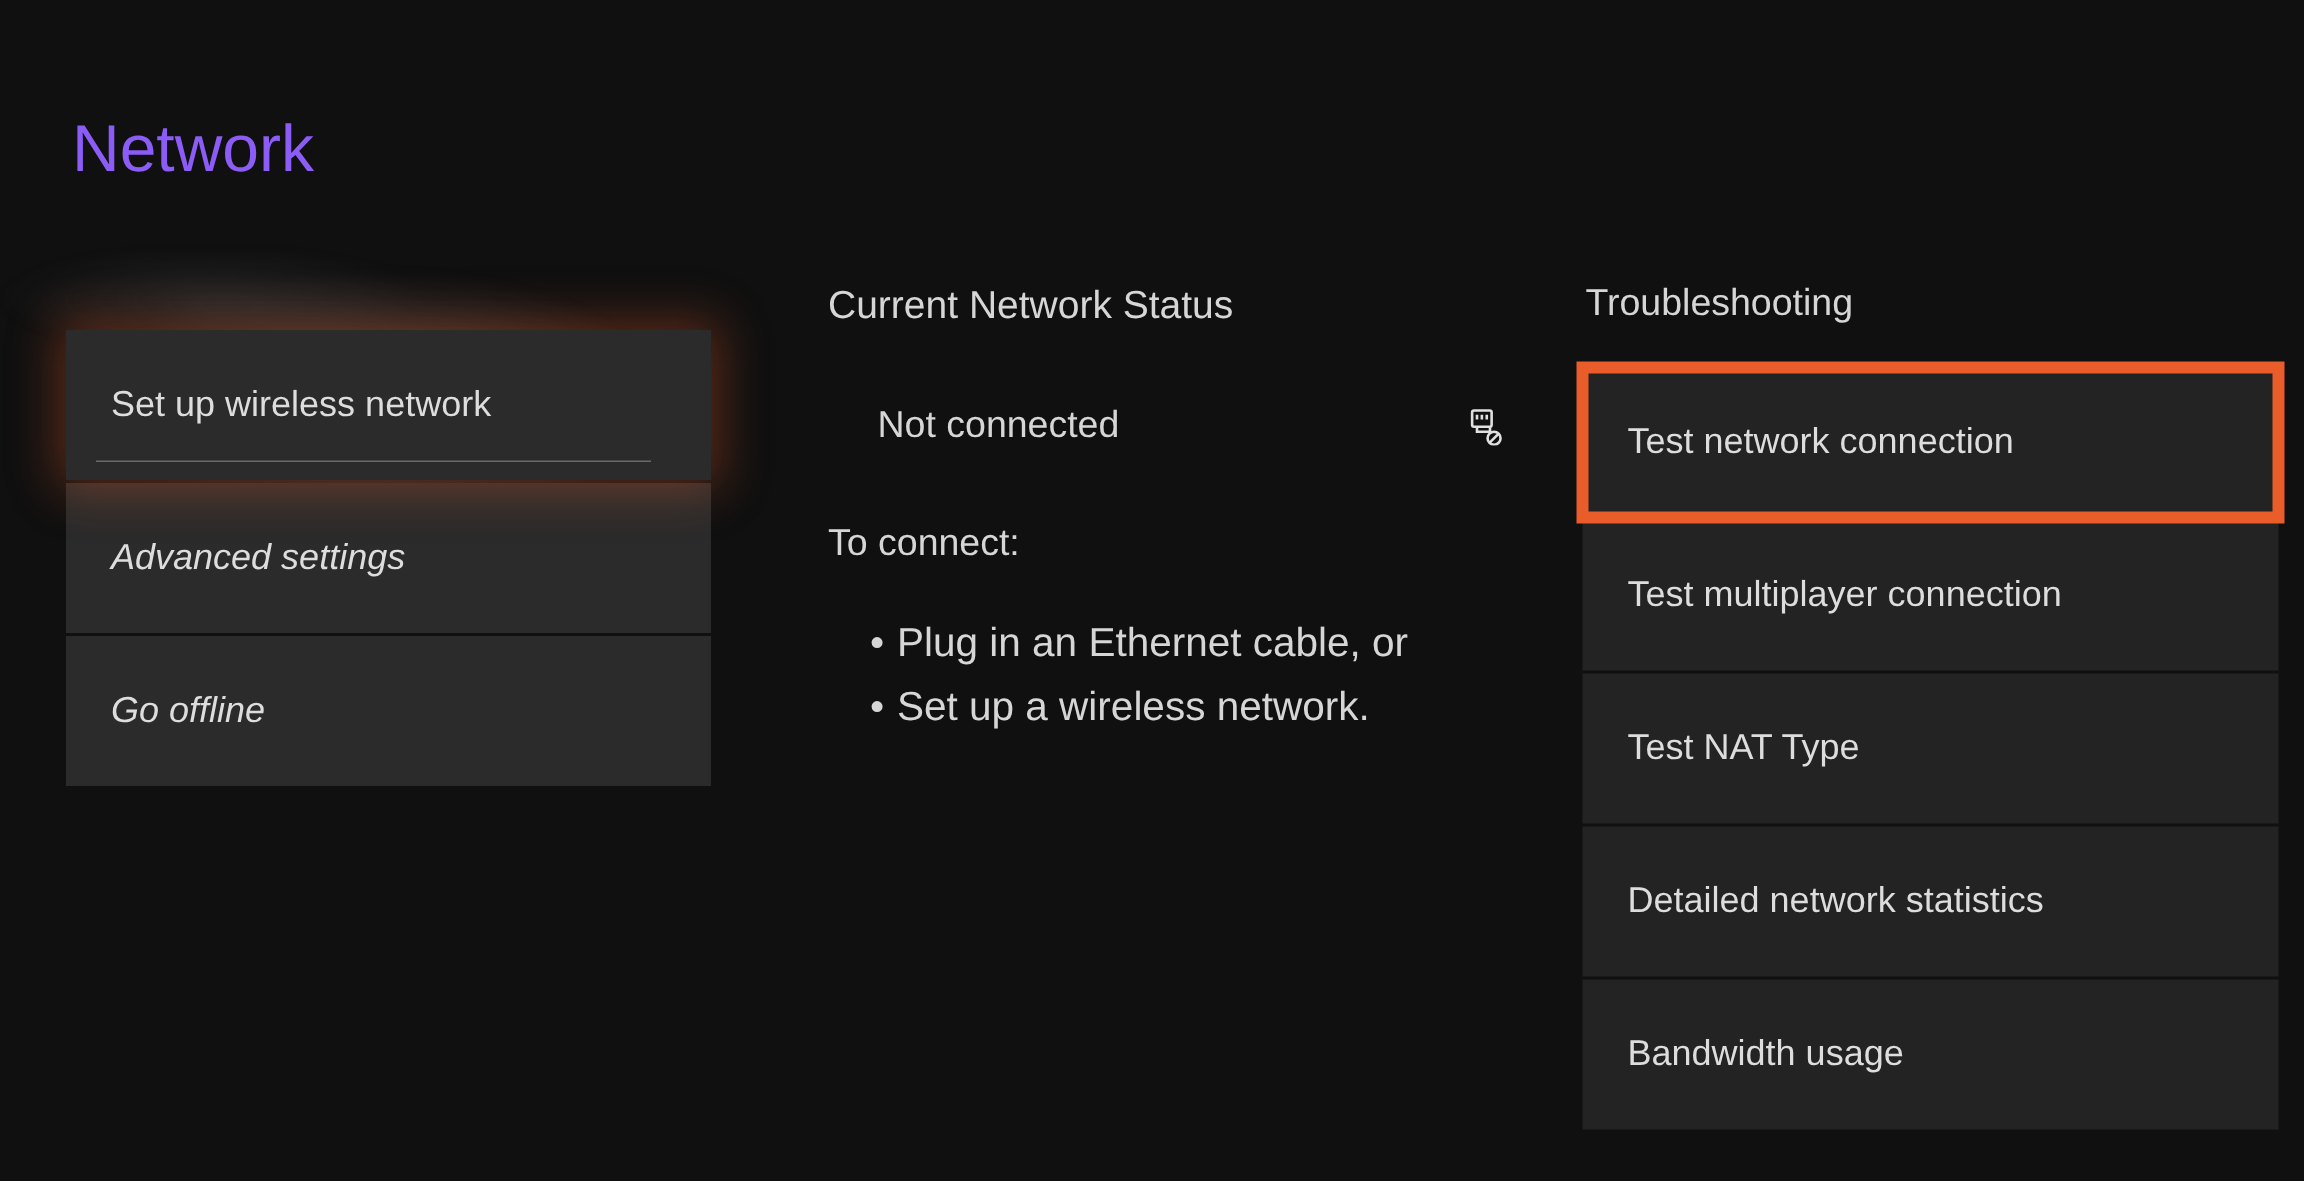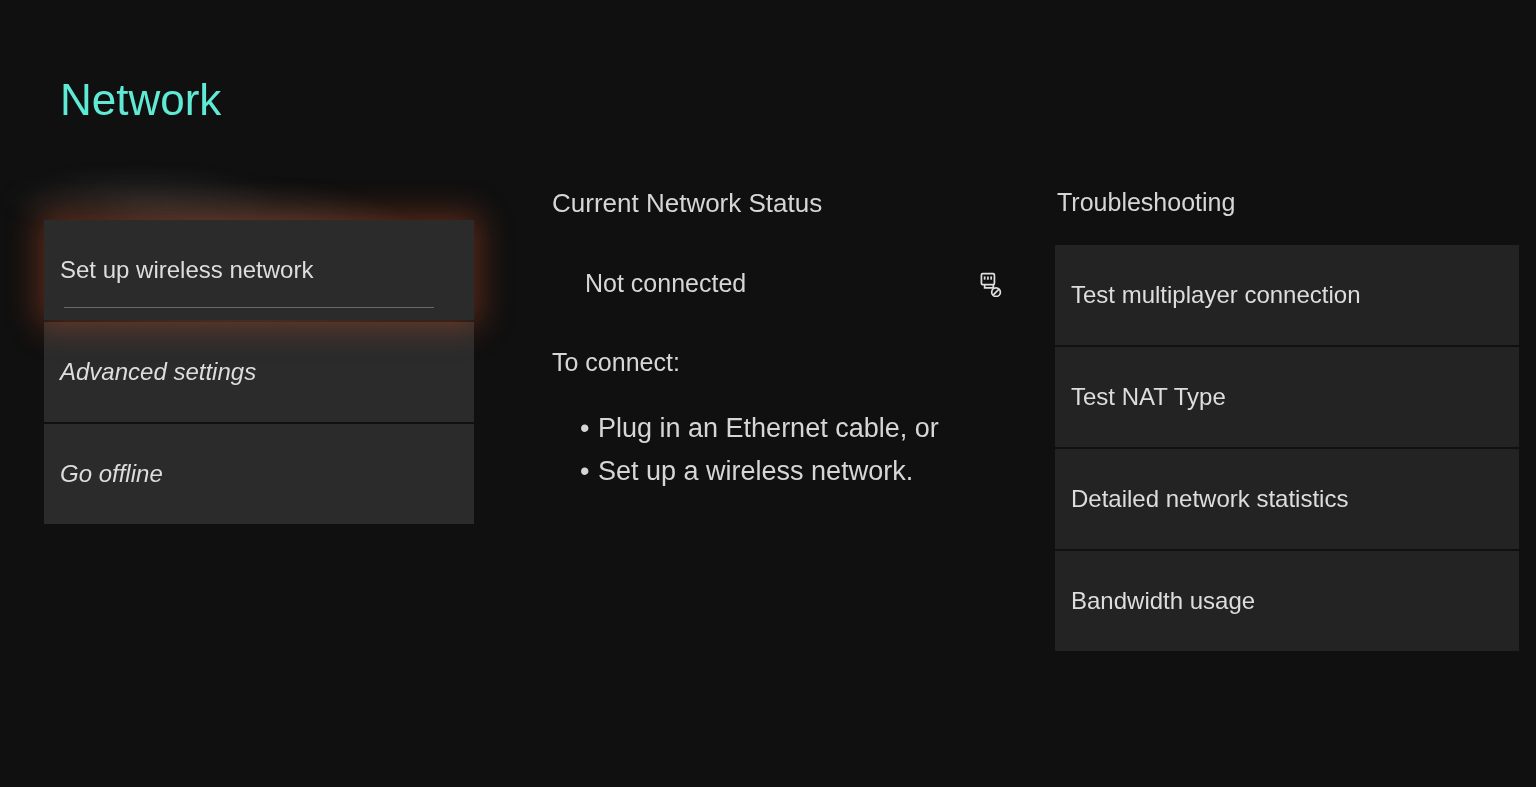--- a/index.html
+++ b/index.html
@@ -8,25 +8,25 @@
     width: 1536px;
     height: 787px;
     background: #101010;
     color: #e8e8e8;
     font-family: "Segoe UI", Arial, sans-serif;
     overflow: hidden;
   }
 
   .page-title {
     position: absolute;
-    left: 60px;
+    left: 48px;
     top: 75px;
     font-size: 44px;
     font-weight: 300;
-    color: #5eead4;
+    color: #8b5cf6;
   }
 
   
   .left-col {
     position: absolute;
     left: 44px;
     top: 220px;
     width: 430px;
   }
 
@@ -51,21 +51,21 @@
   }
 
   .btn {
     box-sizing: border-box;
     background: #2b2b2b;
     color: #ddd;
     font-size: 24px;
     font-weight: 300;
     height: 100px;
     line-height: 100px;
-    padding-left: 16px;
+    padding-left: 30px;
     margin-bottom: 2px;
     cursor: pointer;
   }
   .left-col .btn + .btn {
     margin-top: 0;
     font-style: italic;
   }
 
   .btn.focused {
     position: relative;
@@ -193,20 +193,23 @@
   <div class="connect-heading">To connect:</div>
   <div class="connect-list">
     <div><span class="dot">•</span><span>Plug in an Ethernet cable, or</span></div>
     <div><span class="dot">•</span><span>Set up a wireless network.</span></div>
   </div>
 </div>
 
 <div class="right-col">
   <div class="right-heading">Troubleshooting</div>
 
+  <div class="btn highlighted">
+    <span>Test network connection</span>
+  </div>
   <div class="btn">
     <span>Test multiplayer connection</span>
   </div>
   <div class="btn">
     <span>Test NAT Type</span>
   </div>
   <div class="btn">
     <span>Detailed network statistics</span>
   </div>
   <div class="btn">

